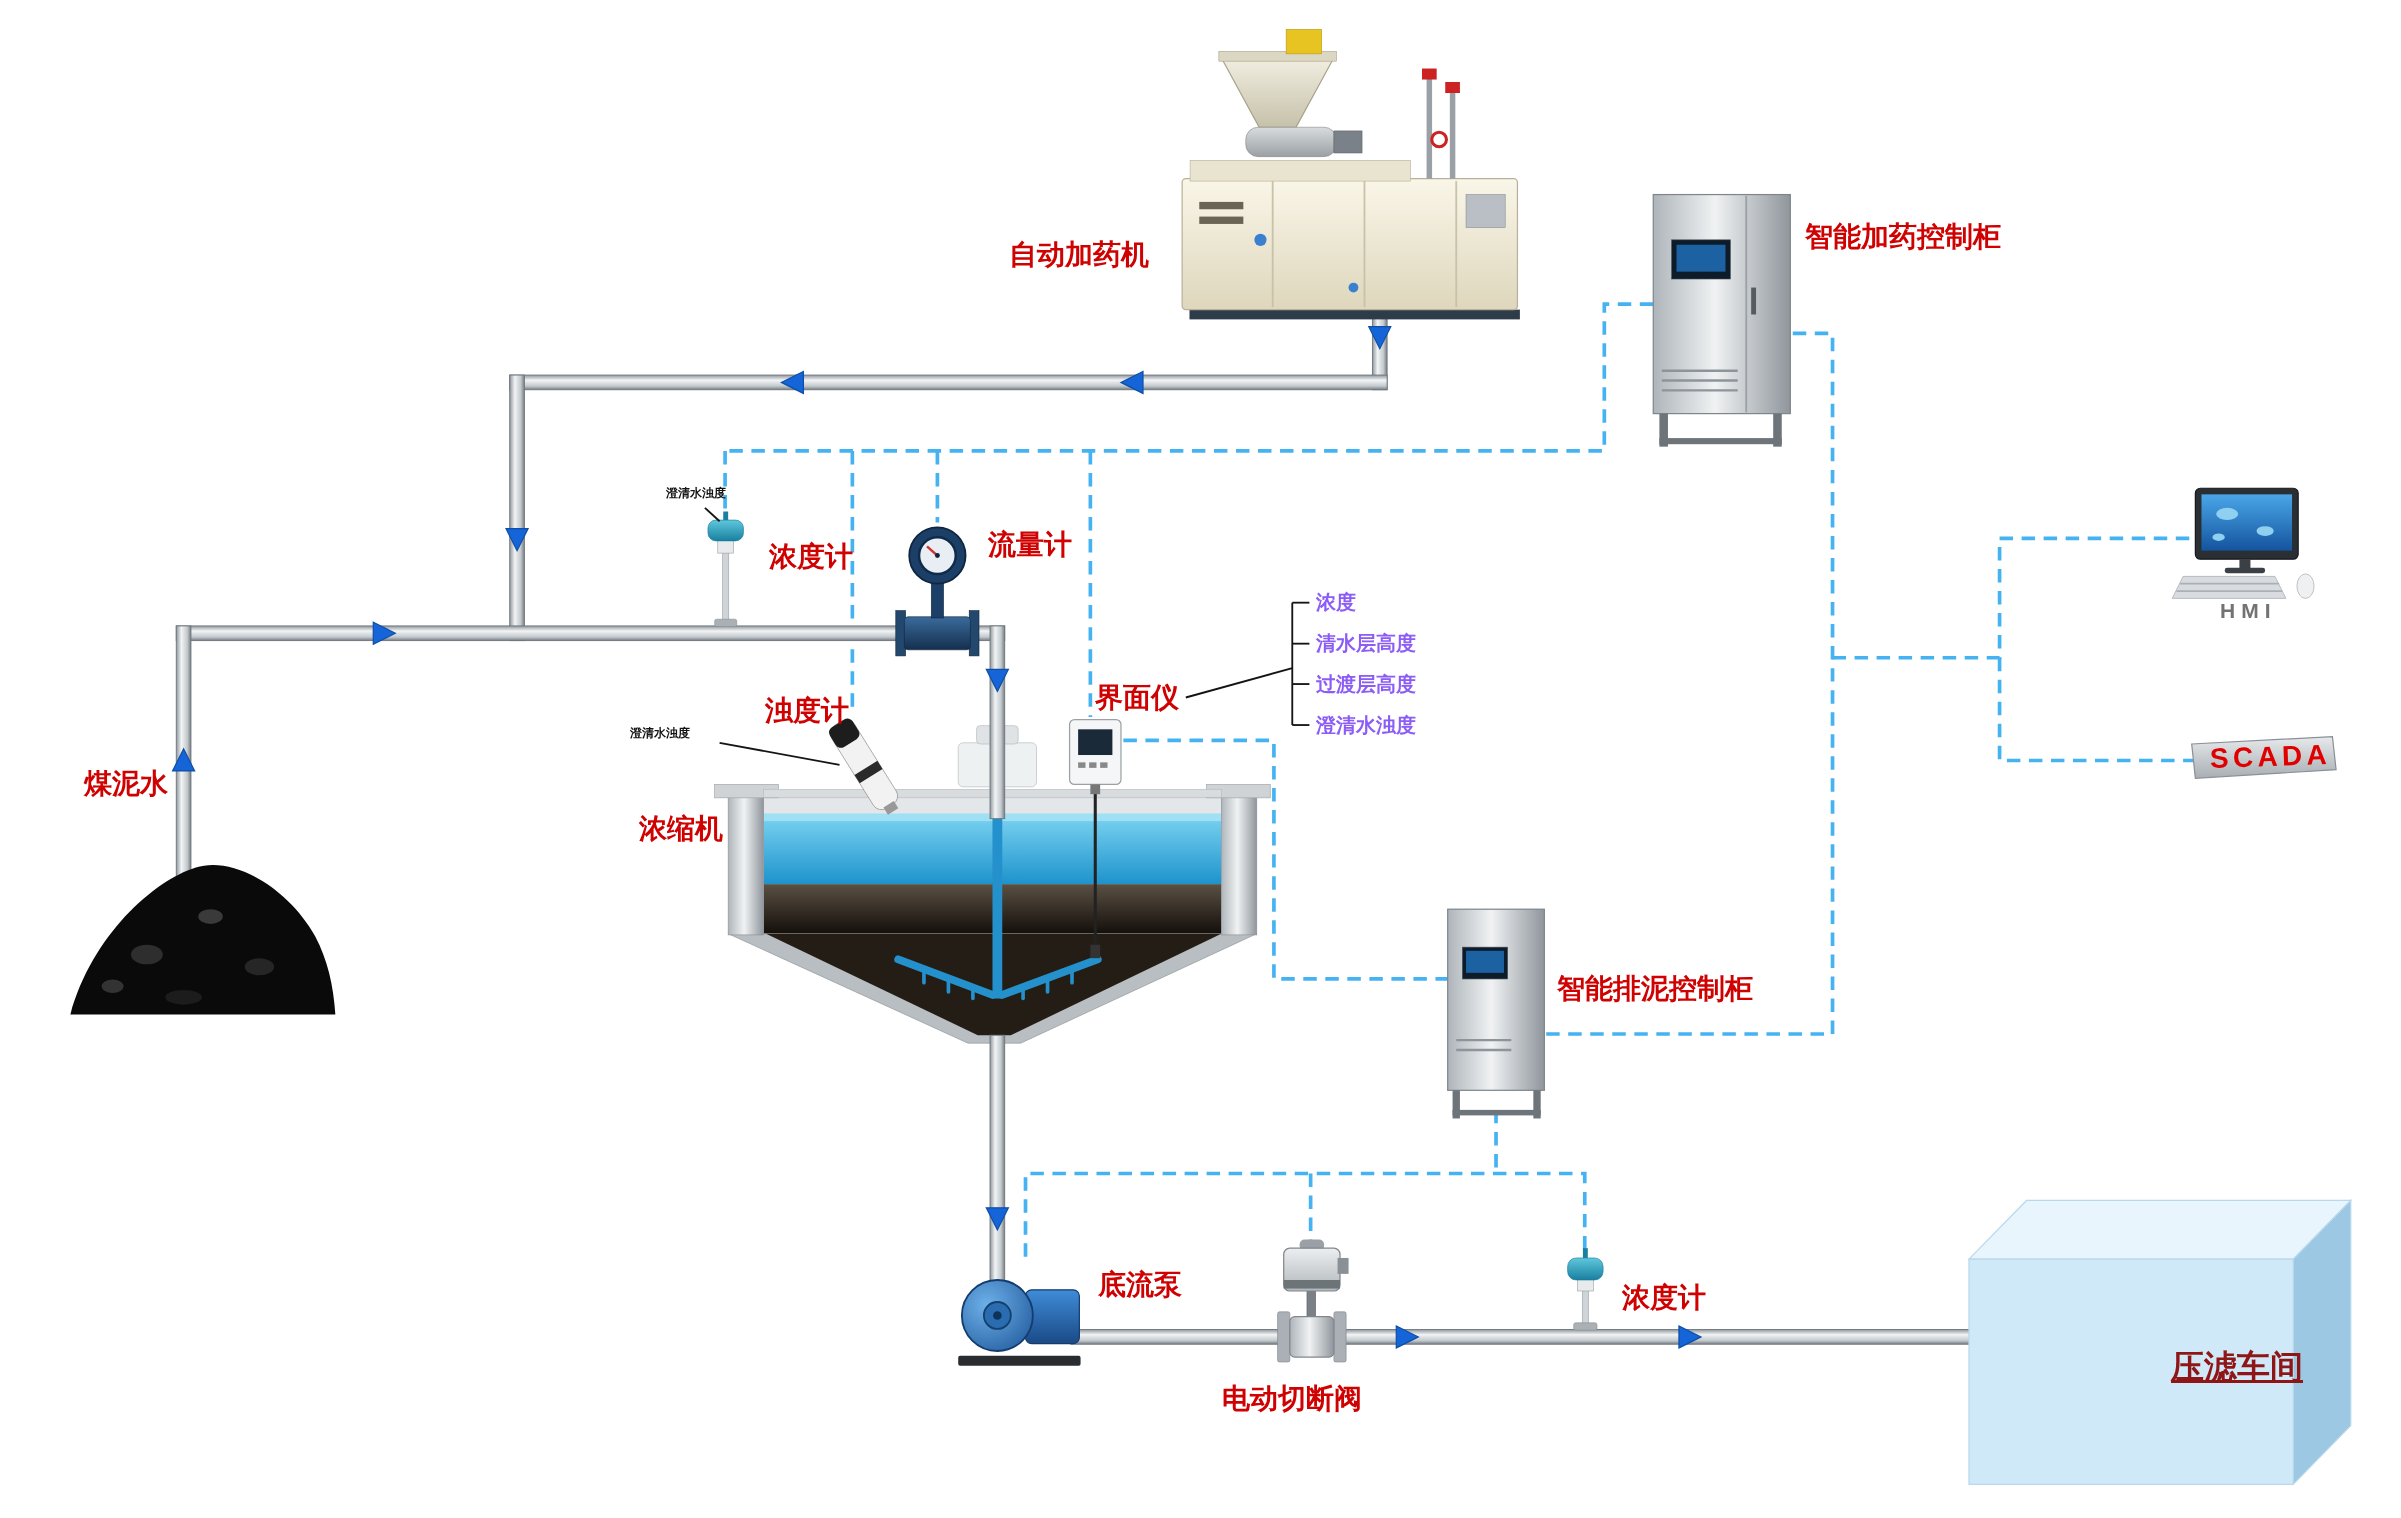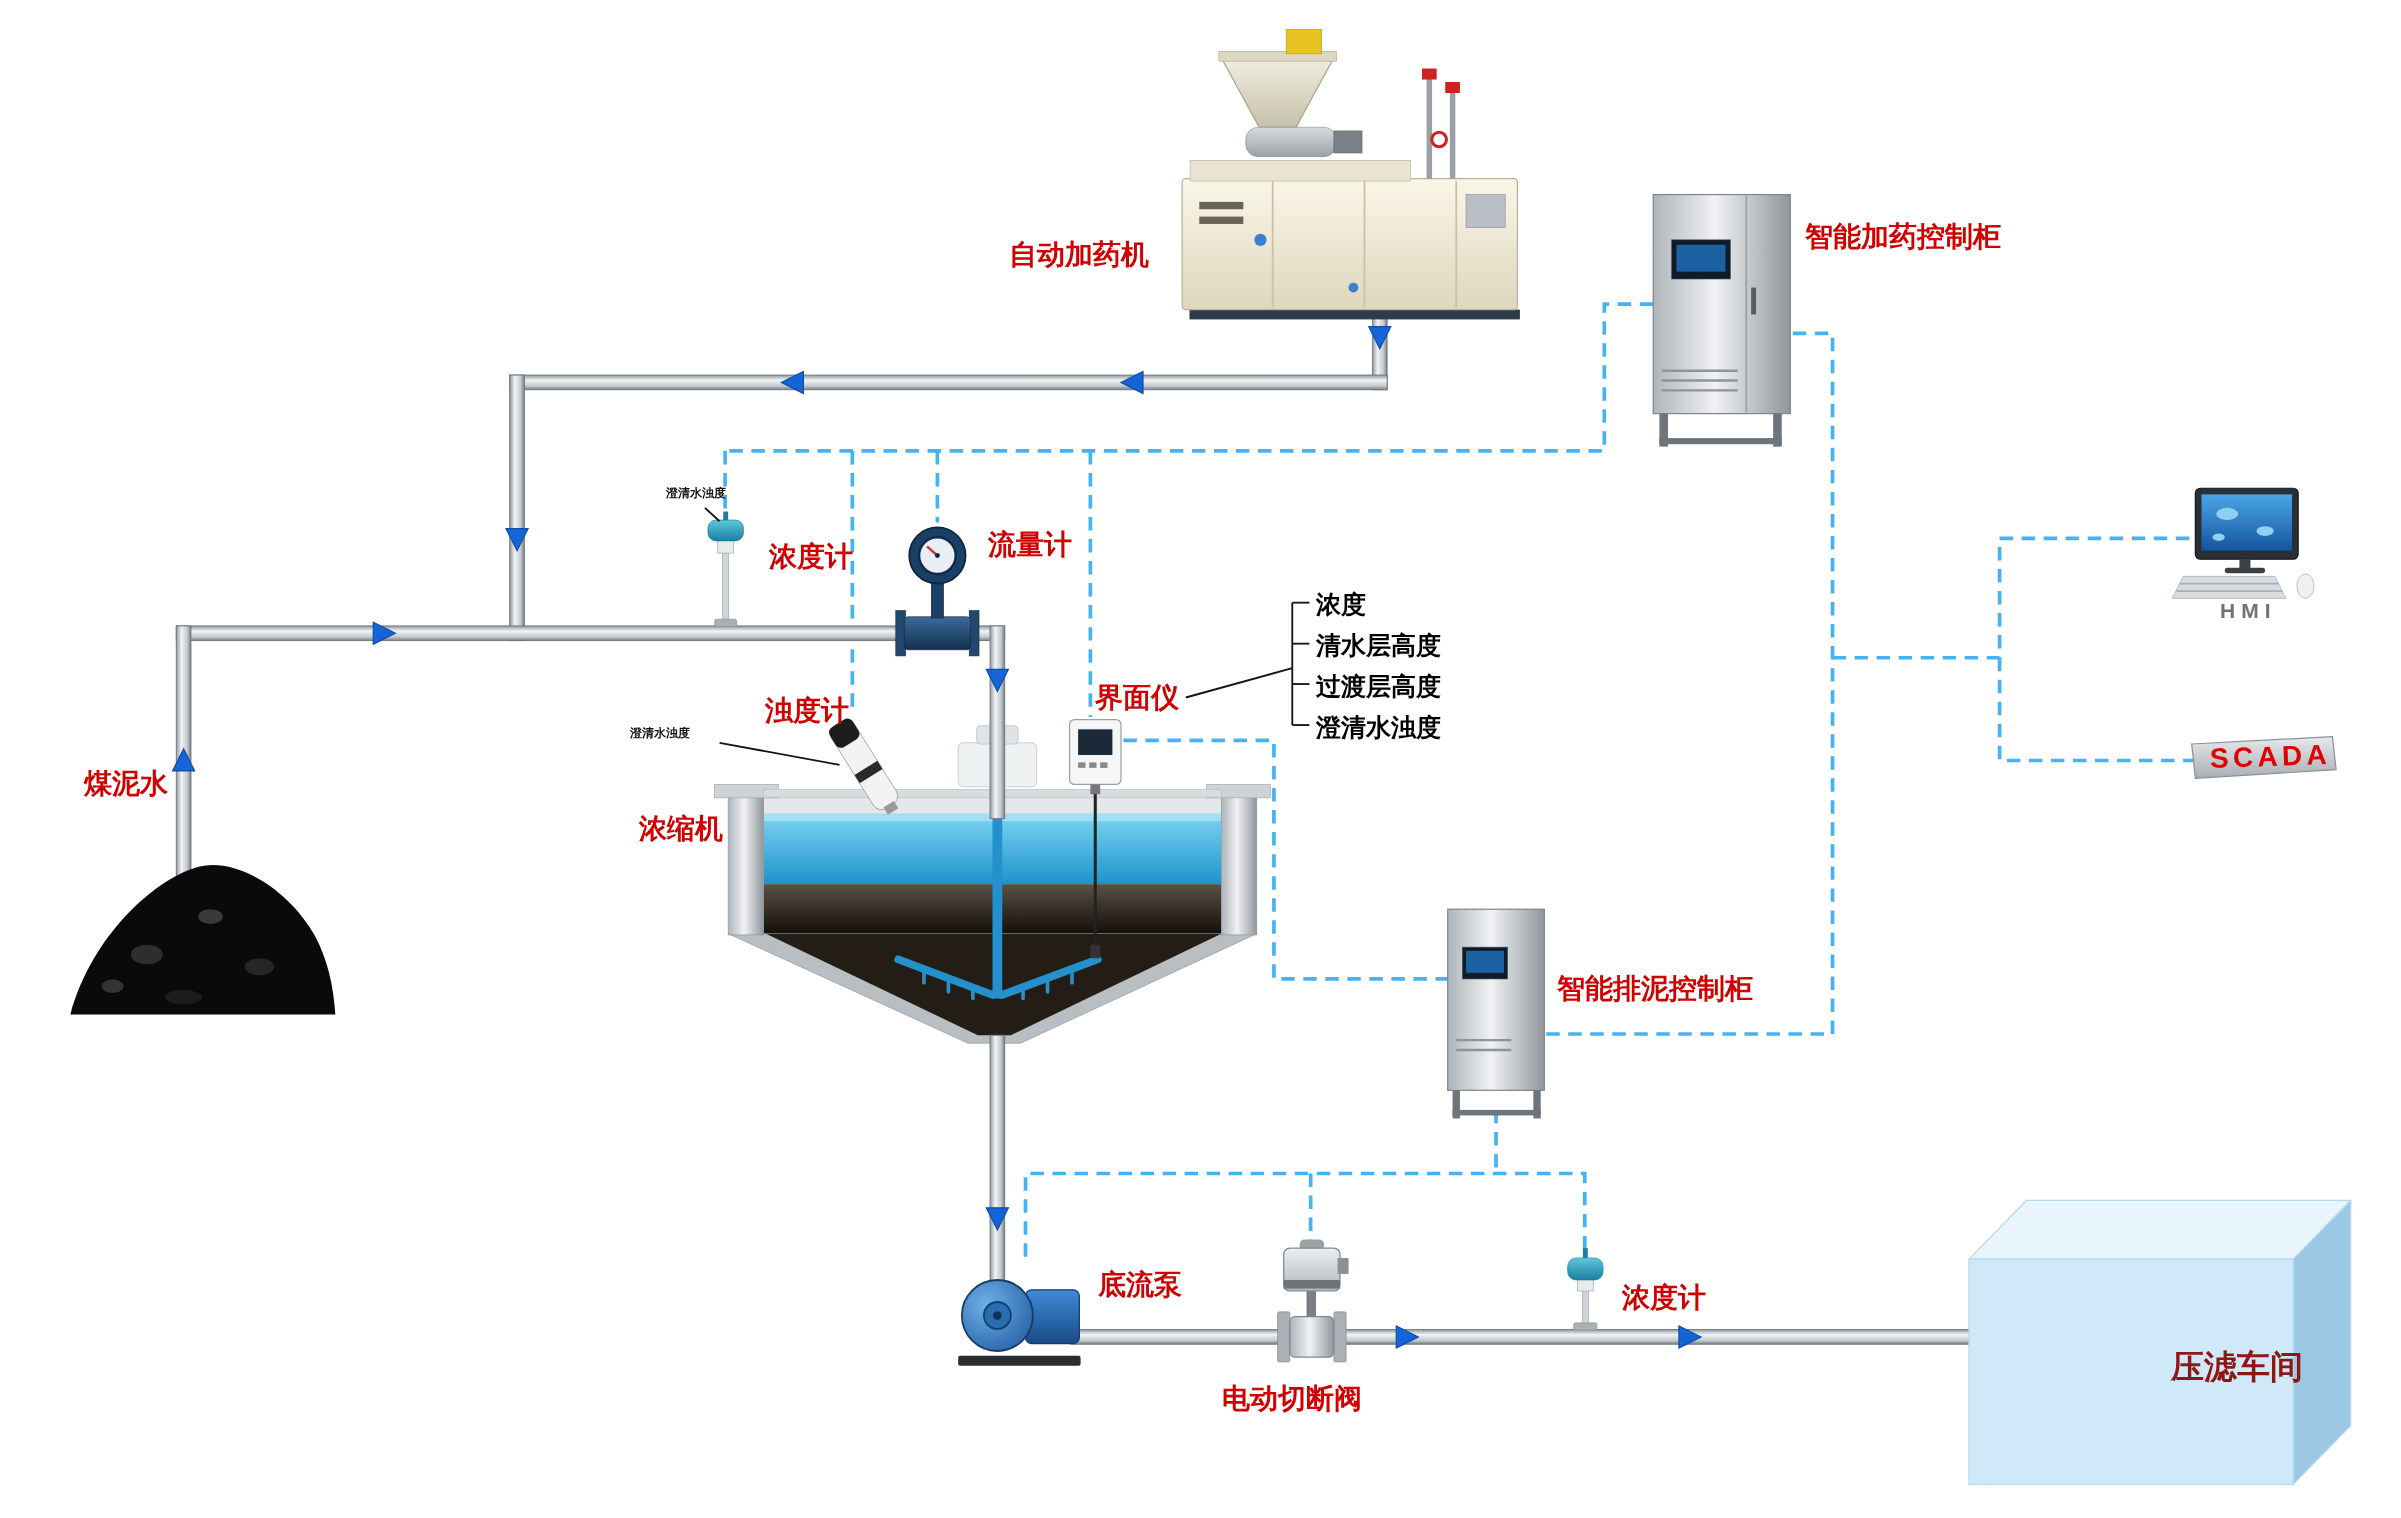--- a/index.html
+++ b/index.html
@@ -13,24 +13,24 @@
   #layer-svg{position:absolute;left:0;top:0;}
   .lbl{
     position:absolute;
     font-weight:bold;
     white-space:nowrap;
     line-height:1.05;
   }
   .red   {color:#cf0101;font-size:28px;}
   .dark  {color:#8e1616;}
   .note  {color:#141414;font-size:12px;font-weight:bold;}
-  .param {color:#000000;font-size:25px;font-weight:bold;font-family:Liberation Serif, serif;}
+  .param {color:#8b5cf6;font-size:20px;font-weight:bold;}
   .hmi   {color:#737373;font-size:21px;letter-spacing:6.1px;text-align:right;}
   .scada {color:#e00000;font-size:28px;letter-spacing:4.3px;transform:rotate(-2deg);}
-  .press {font-size:33px;}
+  .press {font-size:33px;text-decoration:underline;}
 </style>
 </head>
 <body>
 
 <div id="canvas">
 
 <svg id="layer-svg" width="2401" height="1518" viewBox="0 0 3924 2481">
   <defs>
     <linearGradient id="pipeH" x1="0" y1="0" x2="0" y2="1">
       <stop offset="0" stop-color="#8f979d"></stop>

